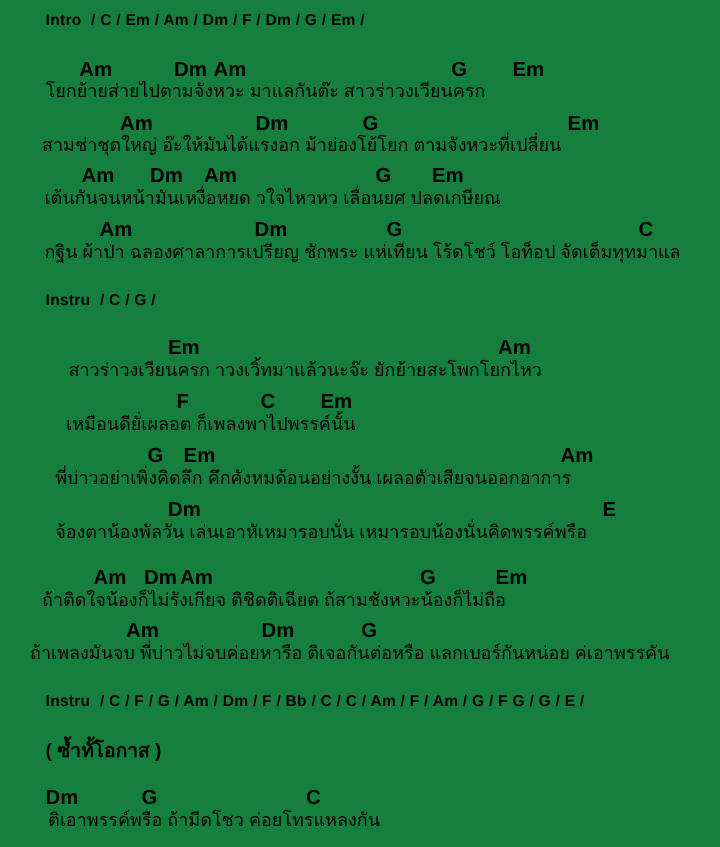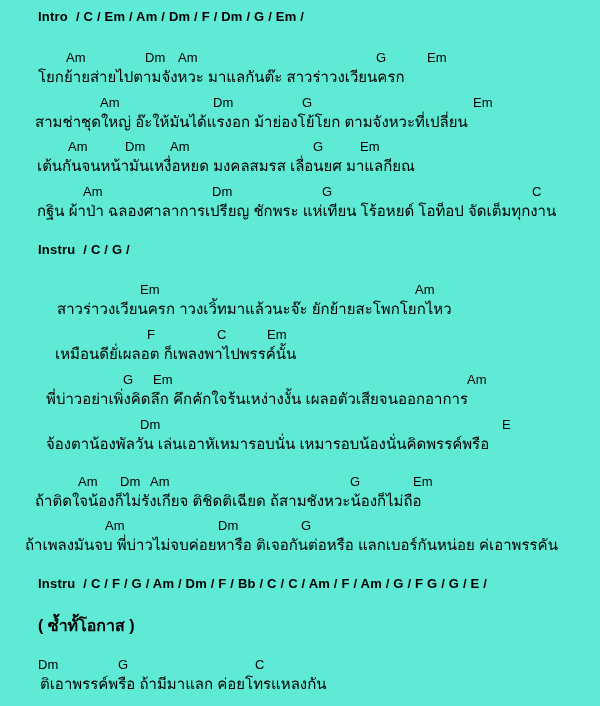--- a/index.html
+++ b/index.html
@@ -4,21 +4,21 @@
 <style>
   html, body {
     margin: 0;
     padding: 0;
     background: #ffffff;
   }
   #sheet {
     position: relative;
     width: 600px;
     height: 706px;
-    background: #5eead4;
+    background: #15803d;
     color: #000000;
     font-family: "Liberation Sans", "DejaVu Sans", sans-serif;
     overflow: hidden;
   }
   .line {
     position: absolute;
     left: 0;
     width: 100%;
     white-space: nowrap;
   }
@@ -29,22 +29,22 @@
   }
   .section-line .prog {
     margin-left: 8px;
   }
   .chord-row {
     height: 14px;
   }
   .chord {
     position: absolute;
     top: 0;
-    font-weight: normal;
-    font-size: 13px;
+    font-weight: bold;
+    font-size: 17px;
     line-height: 13px;
   }
   .lyric-line {
     font-size: 15px;
     line-height: 20px;
     color: #000000;
   }
   .note-line {
     font-weight: bold;
     font-size: 16px;
@@ -70,46 +70,46 @@
       <span class="chord" style="left: 473px;">Em</span>
     </div>
     <div class="line lyric-line" style="top: 112px; padding-left: 35px;"><span>สามช่าชุดใหญ่ อ๊ะให้มันได้แรงอก ม้าย่องโย้โยก ตามจังหวะที่เปลี่ยน</span></div>
     <div class="line chord-row" style="top: 140px;">
       <span class="chord" style="left: 68px;">Am</span>
       <span class="chord" style="left: 125px;">Dm</span>
       <span class="chord" style="left: 170px;">Am</span>
       <span class="chord" style="left: 313px;">G</span>
       <span class="chord" style="left: 360px;">Em</span>
     </div>
-    <div class="line lyric-line" style="top: 156px; padding-left: 37px;"><span>เต้นกันจนหน้ามันเหงื่อหยด มงคลสมรส เลื่อนยศ มาแลกียณ</span></div>
+    <div class="line lyric-line" style="top: 156px; padding-left: 37px;"><span>เต้นกันจนหน้ามันเหงื่อหยด วใจไหวหว เลื่อนยศ ปลดเกษียณ</span></div>
     <div class="line chord-row" style="top: 185px;">
       <span class="chord" style="left: 83px;">Am</span>
       <span class="chord" style="left: 212px;">Dm</span>
       <span class="chord" style="left: 322px;">G</span>
       <span class="chord" style="left: 532px;">C</span>
     </div>
-    <div class="line lyric-line" style="top: 201px; padding-left: 37px;"><span>กฐิน ผ้าป่า ฉลองศาลาการเปรียญ  ชักพระ แห่เทียน โร้อหยด์ โอท็อป จัดเต็มทุกงาน</span></div>
+    <div class="line lyric-line" style="top: 201px; padding-left: 37px;"><span>กฐิน ผ้าป่า ฉลองศาลาการเปรียญ  ชักพระ แห่เทียน โร้ดโชว์ โอท็อป จัดเต็มทุทมาแล</span></div>
     <div class="line section-line" style="top: 242px; padding-left: 38px;"><span>Instru</span><span class="prog">/ C / G /</span></div>
     <div class="line chord-row" style="top: 283px;">
       <span class="chord" style="left: 140px;">Em</span>
       <span class="chord" style="left: 415px;">Am</span>
     </div>
     <div class="line lyric-line" style="top: 299px; padding-left: 57px;"><span>สาวร่าวงเวียนครก าวงเวิ้ทมาแล้วนะจ๊ะ ยักย้ายสะโพกโยกไหว</span></div>
     <div class="line chord-row" style="top: 328px;">
       <span class="chord" style="left: 147px;">F</span>
       <span class="chord" style="left: 217px;">C</span>
       <span class="chord" style="left: 267px;">Em</span>
     </div>
     <div class="line lyric-line" style="top: 344px; padding-left: 55px;"><span>เหมือนดียั่เผลอต ก็เพลงพาไปพรรค์นั้น</span></div>
     <div class="line chord-row" style="top: 373px;">
       <span class="chord" style="left: 123px;">G</span>
       <span class="chord" style="left: 153px;">Em</span>
       <span class="chord" style="left: 467px;">Am</span>
     </div>
-    <div class="line lyric-line" style="top: 389px; padding-left: 46px;"><span>พี่บ่าวอย่าเพิ่งคิดลึก คึกคักใจร้นเหง่างงั้น เผลอตัวเสียจนออกอาการ</span></div>
+    <div class="line lyric-line" style="top: 389px; padding-left: 46px;"><span>พี่บ่าวอย่าเพิ่งคิดลึก คึกคังหมด้อนอย่างงั้น เผลอตัวเสียจนออกอาการ</span></div>
     <div class="line chord-row" style="top: 418px;">
       <span class="chord" style="left: 140px;">Dm</span>
       <span class="chord" style="left: 502px;">E</span>
     </div>
     <div class="line lyric-line" style="top: 434px; padding-left: 46px;"><span>จ้องตาน้องพัลวัน เล่นเอาหัเหมารอบนั่น เหมารอบน้องนั่นคิดพรรค์พรือ</span></div>
     <div class="line chord-row" style="top: 475px;">
       <span class="chord" style="left: 78px;">Am</span>
       <span class="chord" style="left: 120px;">Dm</span>
       <span class="chord" style="left: 150px;">Am</span>
       <span class="chord" style="left: 350px;">G</span>
@@ -122,14 +122,14 @@
       <span class="chord" style="left: 301px;">G</span>
     </div>
     <div class="line lyric-line" style="top: 535px; padding-left: 25px;"><span>ถ้าเพลงมันจบ พี่บ่าวไม่จบค่อยหารือ ติเจอกันต่อหรือ แลกเบอร์กันหน่อย ค่เอาพรรคัน</span></div>
     <div class="line section-line" style="top: 576px; padding-left: 38px;"><span>Instru</span><span class="prog">/ C / F / G / Am / Dm / F / Bb / C / C / Am / F / Am / G / F G / G / E /</span></div>
     <div class="line note-line" style="top: 613px; padding-left: 38px;"><span>( ซ้ำทั้โอกาส )</span></div>
     <div class="line chord-row" style="top: 658px;">
       <span class="chord" style="left: 38px;">Dm</span>
       <span class="chord" style="left: 118px;">G</span>
       <span class="chord" style="left: 255px;">C</span>
     </div>
-    <div class="line lyric-line" style="top: 674px; padding-left: 40px;"><span>ติเอาพรรค์พรือ ถ้ามีมาแลก ค่อยโทรแหลงกัน</span></div>
+    <div class="line lyric-line" style="top: 674px; padding-left: 40px;"><span>ติเอาพรรค์พรือ ถ้ามีดโชว ค่อยโทรแหลงกัน</span></div>
   </div>
 
 </body></html>

